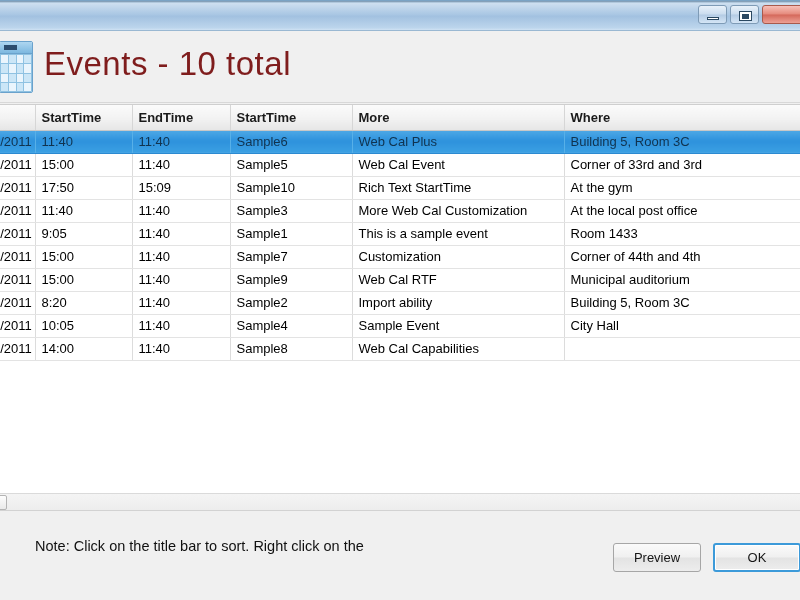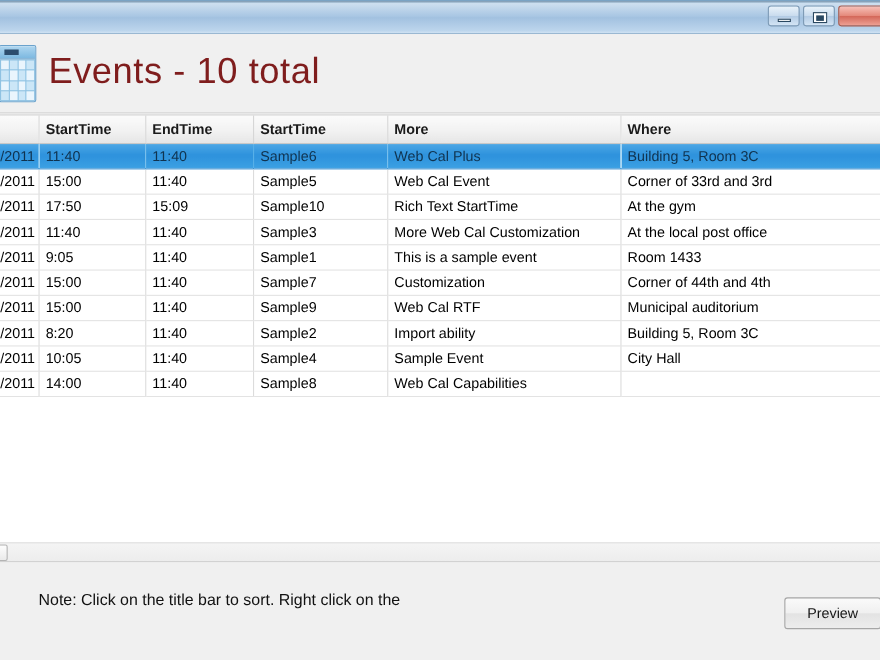--- a/index.html
+++ b/index.html
@@ -412,16 +412,17 @@
   <div class="hscroll">
     <div class="hscroll-thumb"></div>
   </div>
 
   <div class="footer">
     <div class="note">
       <div>Note: Click on the title bar to sort.  Right click on the</div>
     </div>
     <div class="buttons">
       <div class="btn">Preview</div>
+      <div class="btn default">OK</div>
     </div>
   </div>
 
 </div>
 
 </body></html>

